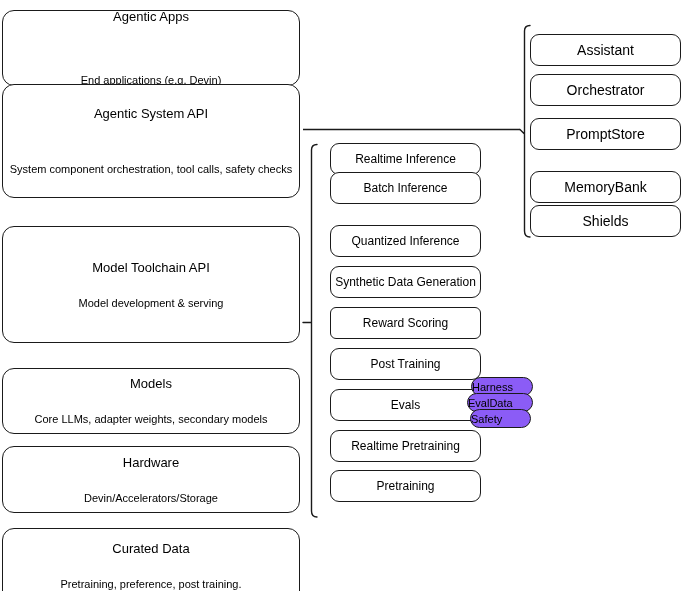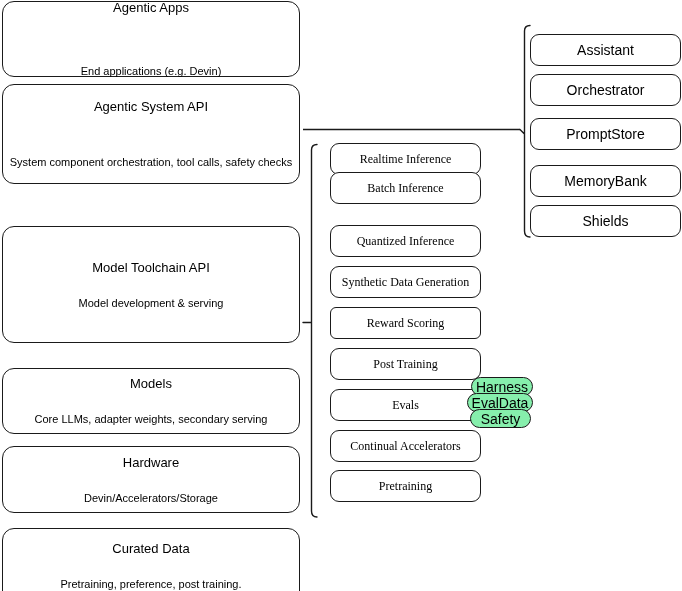--- a/index.html
+++ b/index.html
@@ -50,78 +50,78 @@
   .layer-node { left: 2px; width: 298px; }
 
   
   .mid-node {
     left: 330px;
     width: 151px;
     height: 32px;
     border-radius: 9px;
     border-width: 1.4px;
   }
-  .mid-node .title { font-size: 12px; line-height: 14px; font-family: Liberation Serif, serif; }
+  .mid-node .title { font-size: 12px; line-height: 14px; }
 
   
   .right-node {
     left: 530px;
     width: 151px;
     height: 32px;
     border-radius: 9px;
     border-width: 1.4px;
   }
   .right-node .title { font-size: 14px; line-height: 14px; }
 
   
   .pill {
     position: absolute;
     box-sizing: border-box;
     border: 1.4px solid #1a1a1a;
     border-radius: 999px;
-    background: #86efac;
+    background: #8b5cf6;
     display: flex;
     align-items: center;
-    justify-content: center;
-    font-size: 14px;
+    justify-content: flex-start;
+    font-size: 11px;
     line-height: 12px;
     white-space: nowrap;
     z-index: 5;
   }
 
   
   .connector {
     position: absolute;
     pointer-events: none;
   }
   .connector svg { display: block; overflow: visible; }
 </style>
 </head>
 <body>
 
 <div id="canvas">
 
-  <div class="node layer-node" style="top:1px;height:76px;gap:28px;">
+  <div class="node layer-node" style="top:10px;height:76px;gap:28px;">
     <div class="title">Agentic Apps</div>
     <div class="subtitle">End applications (e.g. Devin)</div>
   </div>
 
-  <div class="node layer-node" style="top:84px;height:100px;gap:20px;">
+  <div class="node layer-node" style="top:84px;height:114px;gap:20px;">
     <div class="title">Agentic System API</div>
     <div class="subtitle">System component orchestration, tool calls, safety checks</div>
   </div>
 
   <div class="node layer-node" style="top:226px;height:117px;">
     <div class="title">Model Toolchain API</div>
     <div class="subtitle">Model development &amp; serving</div>
   </div>
 
   <div class="node layer-node" style="top:368px;height:66px;">
     <div class="title">Models</div>
-    <div class="subtitle">Core LLMs, adapter weights, secondary serving</div>
+    <div class="subtitle">Core LLMs, adapter weights, secondary models</div>
   </div>
 
   <div class="node layer-node" style="top:446px;height:67px;">
     <div class="title">Hardware</div>
     <div class="subtitle">Devin/Accelerators/Storage</div>
   </div>
 
   <div class="node layer-node" style="top:528px;height:75px;">
     <div class="title">Curated Data</div>
     <div class="subtitle">Pretraining, preference, post training.</div>
@@ -165,21 +165,21 @@
   <div class="node mid-node" style="top:307px;border-radius:6px;">
     <div class="title">Reward Scoring</div>
   </div>
   <div class="node mid-node" style="top:348px;">
     <div class="title">Post Training</div>
   </div>
   <div class="node mid-node" style="top:389px;">
     <div class="title">Evals</div>
   </div>
   <div class="node mid-node" style="top:430px;">
-    <div class="title">Continual Accelerators</div>
+    <div class="title">Realtime Pretraining</div>
   </div>
   <div class="node mid-node" style="top:470px;">
     <div class="title">Pretraining</div>
   </div>
 
   <div class="pill" style="left:471px;top:377px;width:62px;height:19px;">
     <span>Harness</span>
   </div>
   <div class="pill" style="left:467px;top:393px;width:66px;height:19px;">
     <span>EvalData</span>
@@ -190,20 +190,20 @@
 
   <div class="node right-node" style="top:34px;">
     <div class="title">Assistant</div>
   </div>
   <div class="node right-node" style="top:74px;">
     <div class="title">Orchestrator</div>
   </div>
   <div class="node right-node" style="top:118px;">
     <div class="title">PromptStore</div>
   </div>
-  <div class="node right-node" style="top:165px;justify-content:center;">
+  <div class="node right-node" style="top:171px;justify-content:center;">
     <div class="title">MemoryBank</div>
   </div>
   <div class="node right-node" style="top:205px;">
     <div class="title">Shields</div>
   </div>
 
 </div>
 
 </body></html>

